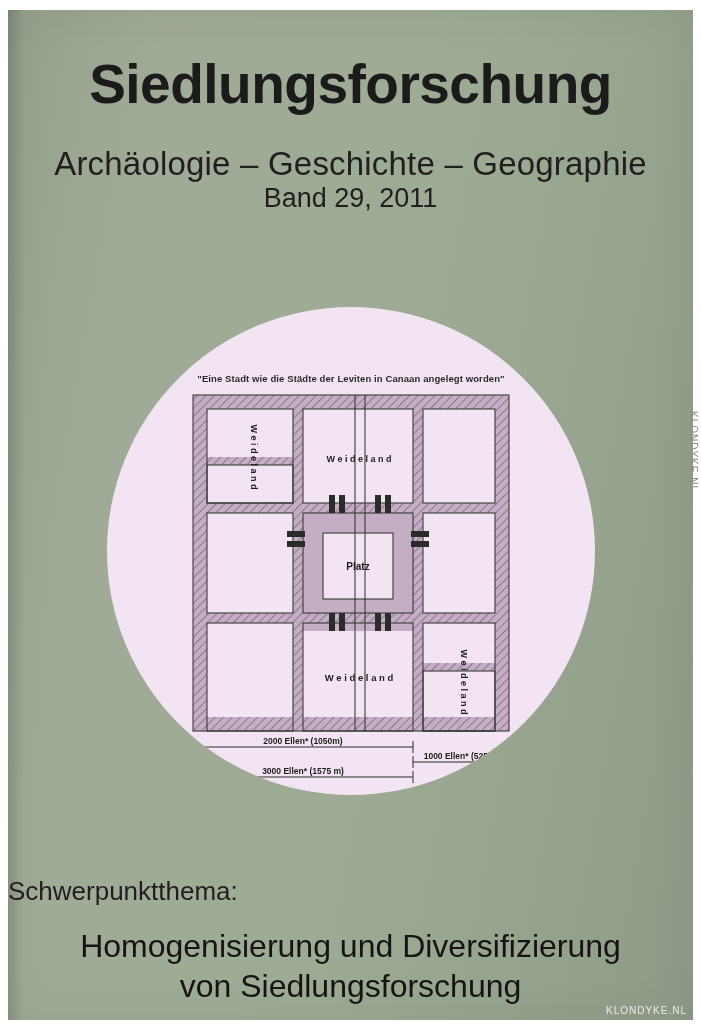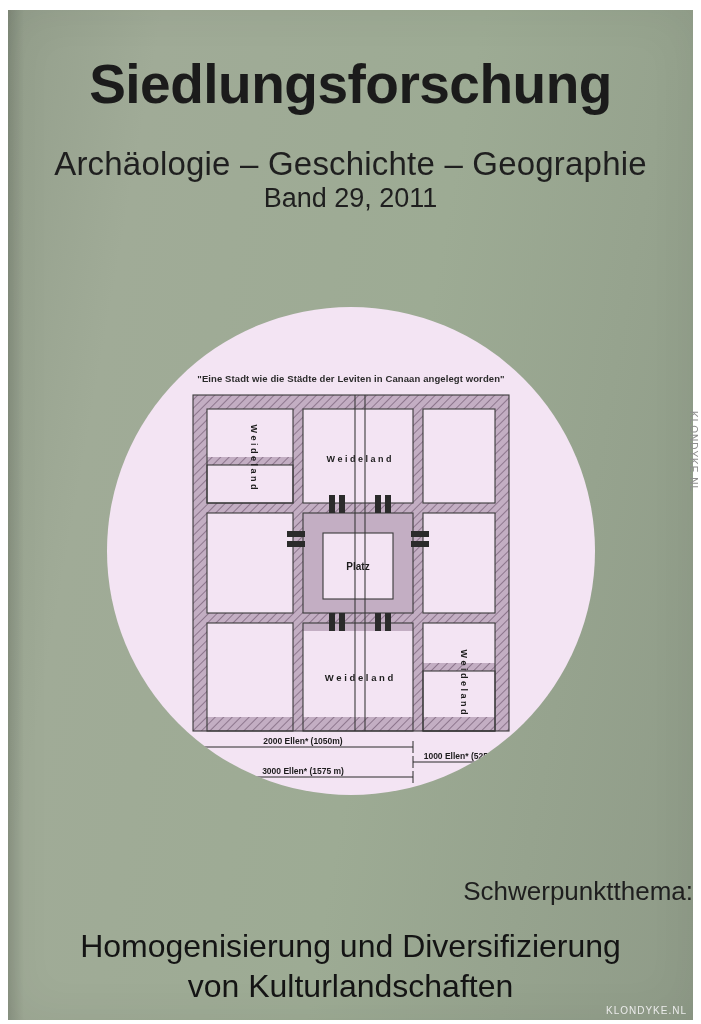--- a/index.html
+++ b/index.html
@@ -93,21 +93,21 @@
   #plan-svg {
     position: absolute;
     left: 0; top: 0;
   }
 
   
   .focus-label {
     position: absolute;
     left: 0; right: 0;
     top: 866px;
-    text-align: right;
+    text-align: left;
     font-size: 26px;
     color: #1f1f1f;
   }
   .focus-title {
     position: absolute;
     left: 0; right: 0;
     top: 916px;
     text-align: center;
     font-size: 32px;
     color: #141414;
@@ -254,19 +254,19 @@
           <rect x="327" y="487" width="6" height="13" fill="#2b2b2b"></rect>
           <text x="339" y="497" font-size="8" font-weight="bold" fill="#1c1c1c" font-family="Liberation Sans, sans-serif">Stadttor</text>
         </g>
       </svg>
     </div>
   </div>
 
   <div class="focus-label">Schwerpunktthema:</div>
   <div class="focus-title">
     <div>Homogenisierung und Diversifizierung</div>
-    <div>von Kulturlandschaften</div>
+    <div>von Siedlungsforschung</div>
   </div>
 
   <div class="watermark">KLONDYKE.NL</div>
 </div>
 
 <div class="side-watermark">KLONDYKE.NL</div>
 
 </body></html>

